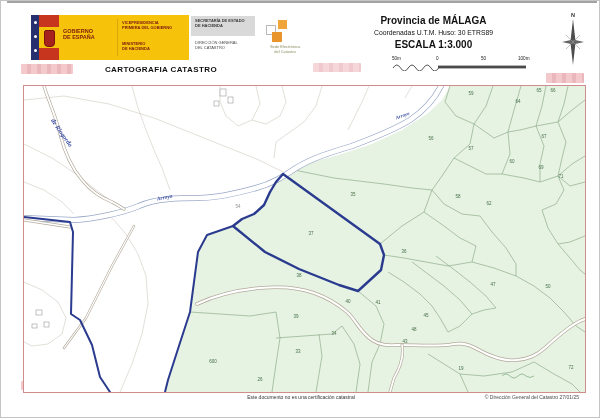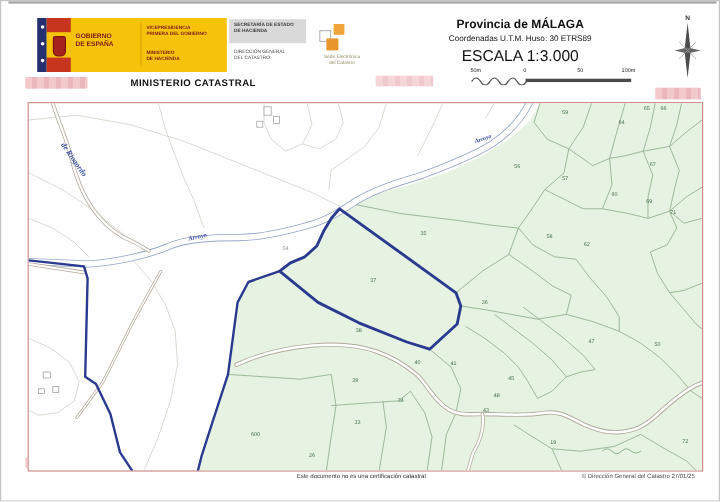--- a/index.html
+++ b/index.html
@@ -35,21 +35,21 @@
   #sq-o2{left:8px;top:14px;width:10px;height:10px;background:#e8952e;}
   #sede-label{position:absolute;left:0;top:27px;width:42px;font-size:4px;color:#8d8d62;
               text-align:center;line-height:1.2;}
   #doc-title{left:60px;top:64px;width:200px;text-align:center;font-size:8px;font-weight:bold;
              color:#101010;letter-spacing:.4px;}
   
   #geo-block{left:330px;top:13px;width:205px;text-align:center;color:#111;}
   #provincia{font-size:10px;font-weight:bold;line-height:1.4;text-align:center;}
   #municipio{font-size:8.5px;font-weight:bold;line-height:1.4;}
   #coords{font-size:6.8px;line-height:1.5;}
-  #escala{font-size:13px;font-weight:normal;line-height:1.4;}
+  #escala{font-size:10px;font-weight:bold;line-height:1.4;}
   
   #scalebar{left:391px;top:55px;width:142px;height:14px;}
   .sb-lab{position:absolute;top:0;font-size:4.6px;color:#222;}
   
   #compass{left:550px;top:8px;width:44px;height:60px;}
   
   .redact{background:#f3c9cc;border-radius:1px;
           background-image:repeating-linear-gradient(90deg,#f3c9cc 0 6px,#eab7bd 6px 10px);}
   
   #map-frame{left:22px;top:84px;width:561px;height:306px;border:1px solid #cf8d8d;background:#fff;
@@ -107,21 +107,21 @@
   <div id="sede-logo" class="abs">
     <div id="sq-gray" class="sq"></div>
     <div id="sq-o1" class="sq"></div>
     <div id="sq-o2" class="sq"></div>
     <div id="sede-label">
       <span>Sede Electrónica</span><br>
       <span>del Catastro</span>
     </div>
   </div>
 
-  <div id="doc-title" class="abs">MINISTERIO CATASTRAL</div>
+  <div id="doc-title" class="abs">CARTOGRAFIA CATASTRO</div>
 
   <div id="geo-block" class="abs">
     <div id="provincia">Provincia de MÁLAGA</div>
     <div id="coords">Coordenadas U.T.M. Huso: 30 ETRS89</div>
     <div id="escala">ESCALA 1:3.000</div>
   </div>
 
   <div id="scalebar" class="abs">
     <span class="sb-lab" style="left:0">50m</span>
     <span class="sb-lab" style="left:44px">0</span>

